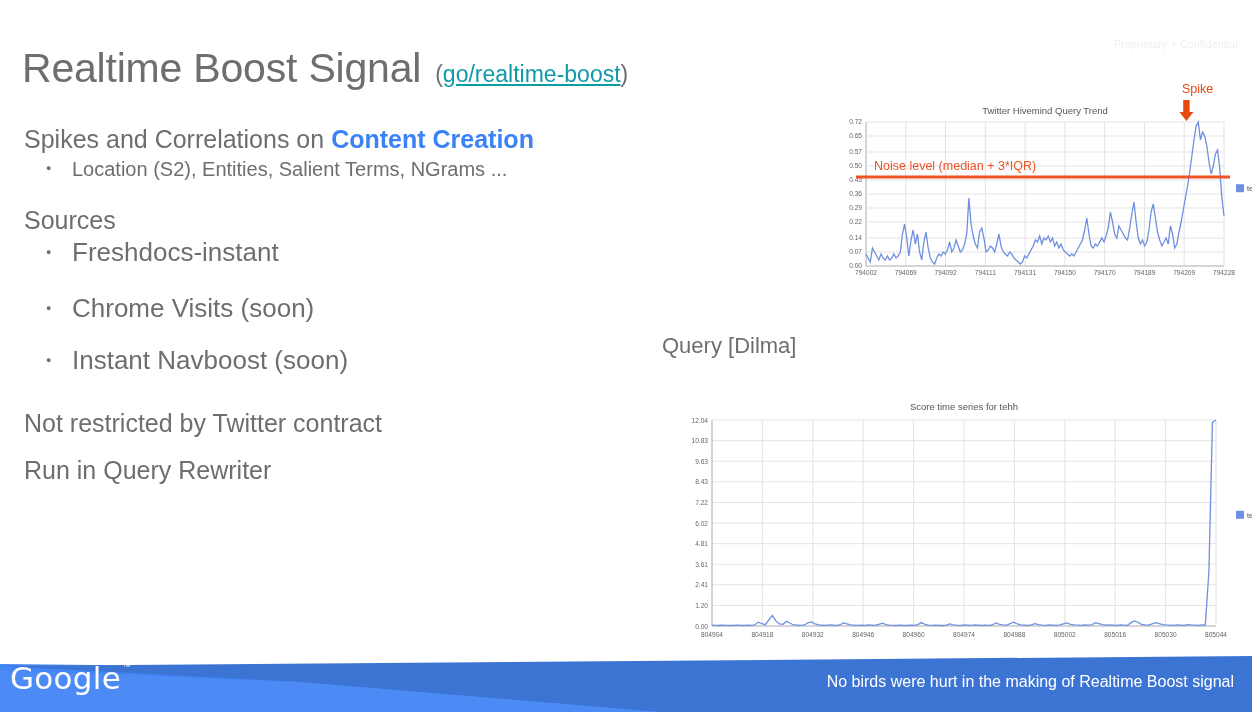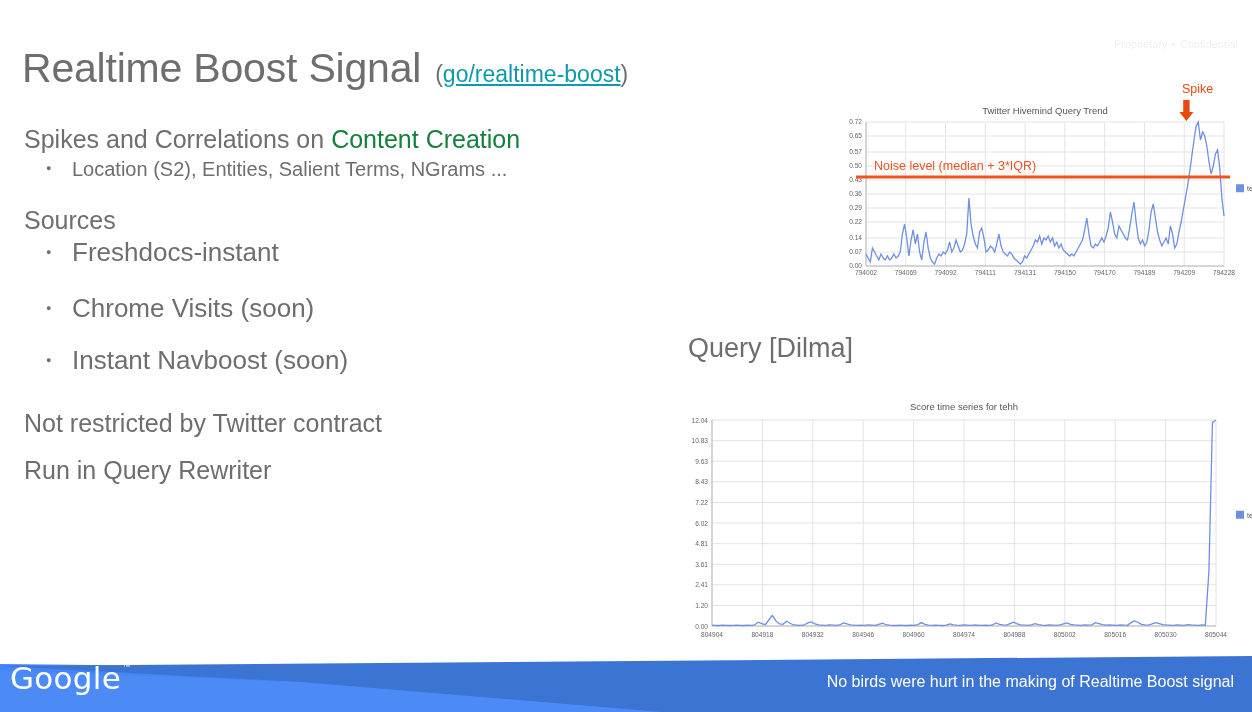--- a/index.html
+++ b/index.html
@@ -26,21 +26,21 @@
   .title-main { font-size: 41px; color: #6e6e6e; font-weight: 400; letter-spacing: -0.2px; }
   .title-sub  { font-size: 23px; color: #6e6e6e; font-weight: 400; }
   .title-link { color: #0f9aa8; text-decoration: underline; }
 
   
   .body-left { position: absolute; left: 24px; top: 126px; width: 660px; }
   .lvl1 {
     font-size: 24px; color: #6e6e6e; line-height: 1.1;
   }
   .lvl1.big { font-size: 25px; }
-  .lvl1 b { font-weight: 400; color:#15803d;margin-top:8px; }
+  .lvl1 b { font-weight: 700; color:#3b82f6;margin-top:8px; }
   .bullets { list-style: none; margin: 4px 0 0 0; }
   .bullets li {
     position: relative; padding-left: 48px; color: #6e6e6e;
     line-height: 1.15;
   }
   .bullets li::before {
     content: "●"; position: absolute; left: 22px; top: 50%;
     transform: translateY(-52%);
     font-size: 9px; color: #6e6e6e; line-height: 1;
   }
@@ -54,22 +54,22 @@
   .chart-top {
     position: absolute; left: 836px; top: 92px;
     width: 416px; height: 196px;
   }
   .spike-label {
     position: absolute; left: 1182px; top: 82px;
     font-size: 12.5px; color: #e8490f; font-weight: 400; text-align: right;
   }
 
   .qtitle {
-    position: absolute; left: 688px; top: 333px;
-    font-size: 27px; color: #6e6e6e;
+    position: absolute; left: 662px; top: 333px;
+    font-size: 22px; color: #6e6e6e;
   }
   .qsub {
     position: absolute; left: 682px; top: 369px;
     font-size: 18px; color: #6e6e6e;
   }
   .chart-bottom {
     position: absolute; left: 676px; top: 394px;
     width: 576px; height: 258px;
   }
 

